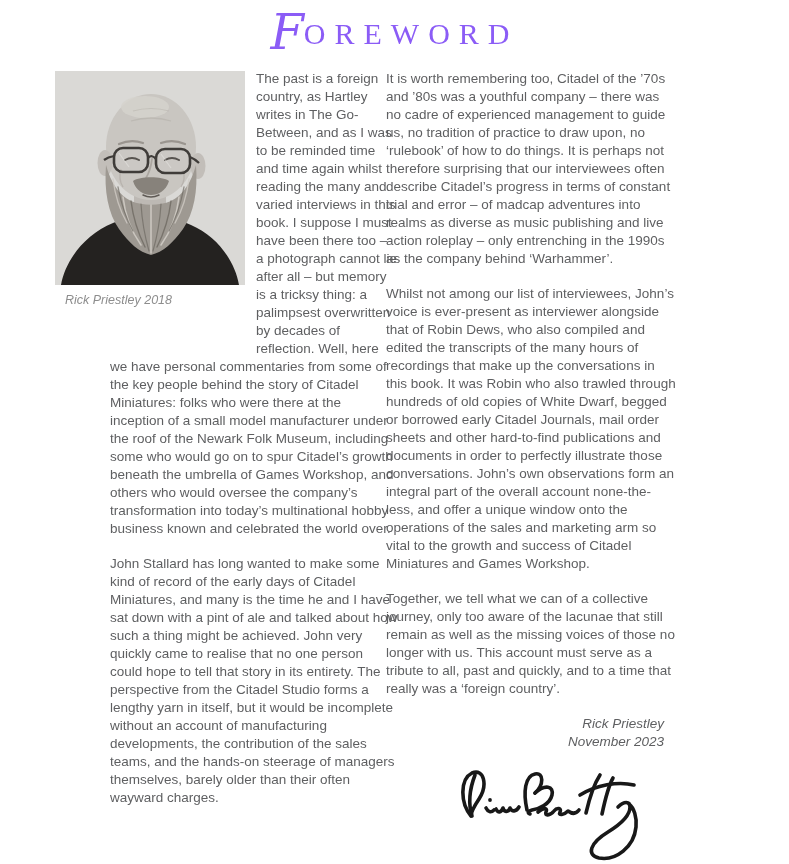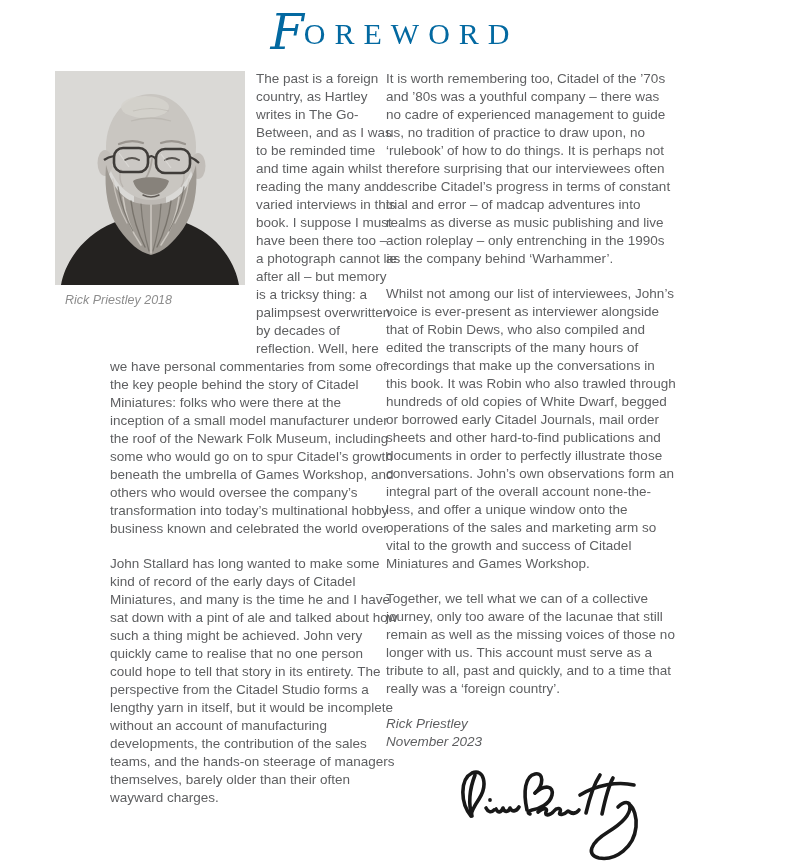--- a/index.html
+++ b/index.html
@@ -7,21 +7,21 @@
     position:relative;
     width:789px;height:864px;
     background:#ffffff;
     font-family:"Liberation Sans",sans-serif;
     color:#5e5f61;
     overflow:hidden;
   }
   
   .title{
     position:absolute;top:8px;left:0;width:100%;
-    margin:0;text-align:center;font-weight:400;color:#0369a1;
+    margin:0;text-align:center;font-weight:400;color:#8b5cf6;
   }
   .title .cap{
     font-family:"DejaVu Serif",serif;
     font-style:italic;font-size:48px;line-height:1;
     letter-spacing:0px;
   }
   .title .rest{
     font-family:"Liberation Serif",serif;
     font-size:30px;line-height:1;letter-spacing:9px;
     vertical-align:5px;
@@ -38,21 +38,21 @@
     font-size:13.5px;line-height:18px;
     text-align:left;color:#5e5f61;
   }
   .col p{margin:0 0 17px 0;}
   .col-left{left:110px;width:288px;}
   .col-right{left:386px;width:290px;}
   .wrap-spacer{float:left;width:146px;height:277px;}
   
   .signoff{
     margin-top:1px;
-    font-style:italic;
+    text-align:right;font-style:italic;
     font-size:13.5px;line-height:18px;
     padding-right:12px;
   }
   
   .signature{position:absolute;left:440px;top:770px;width:240px;height:94px;}
 </style>
 </head>
 <body>
 
 <div class="page">

